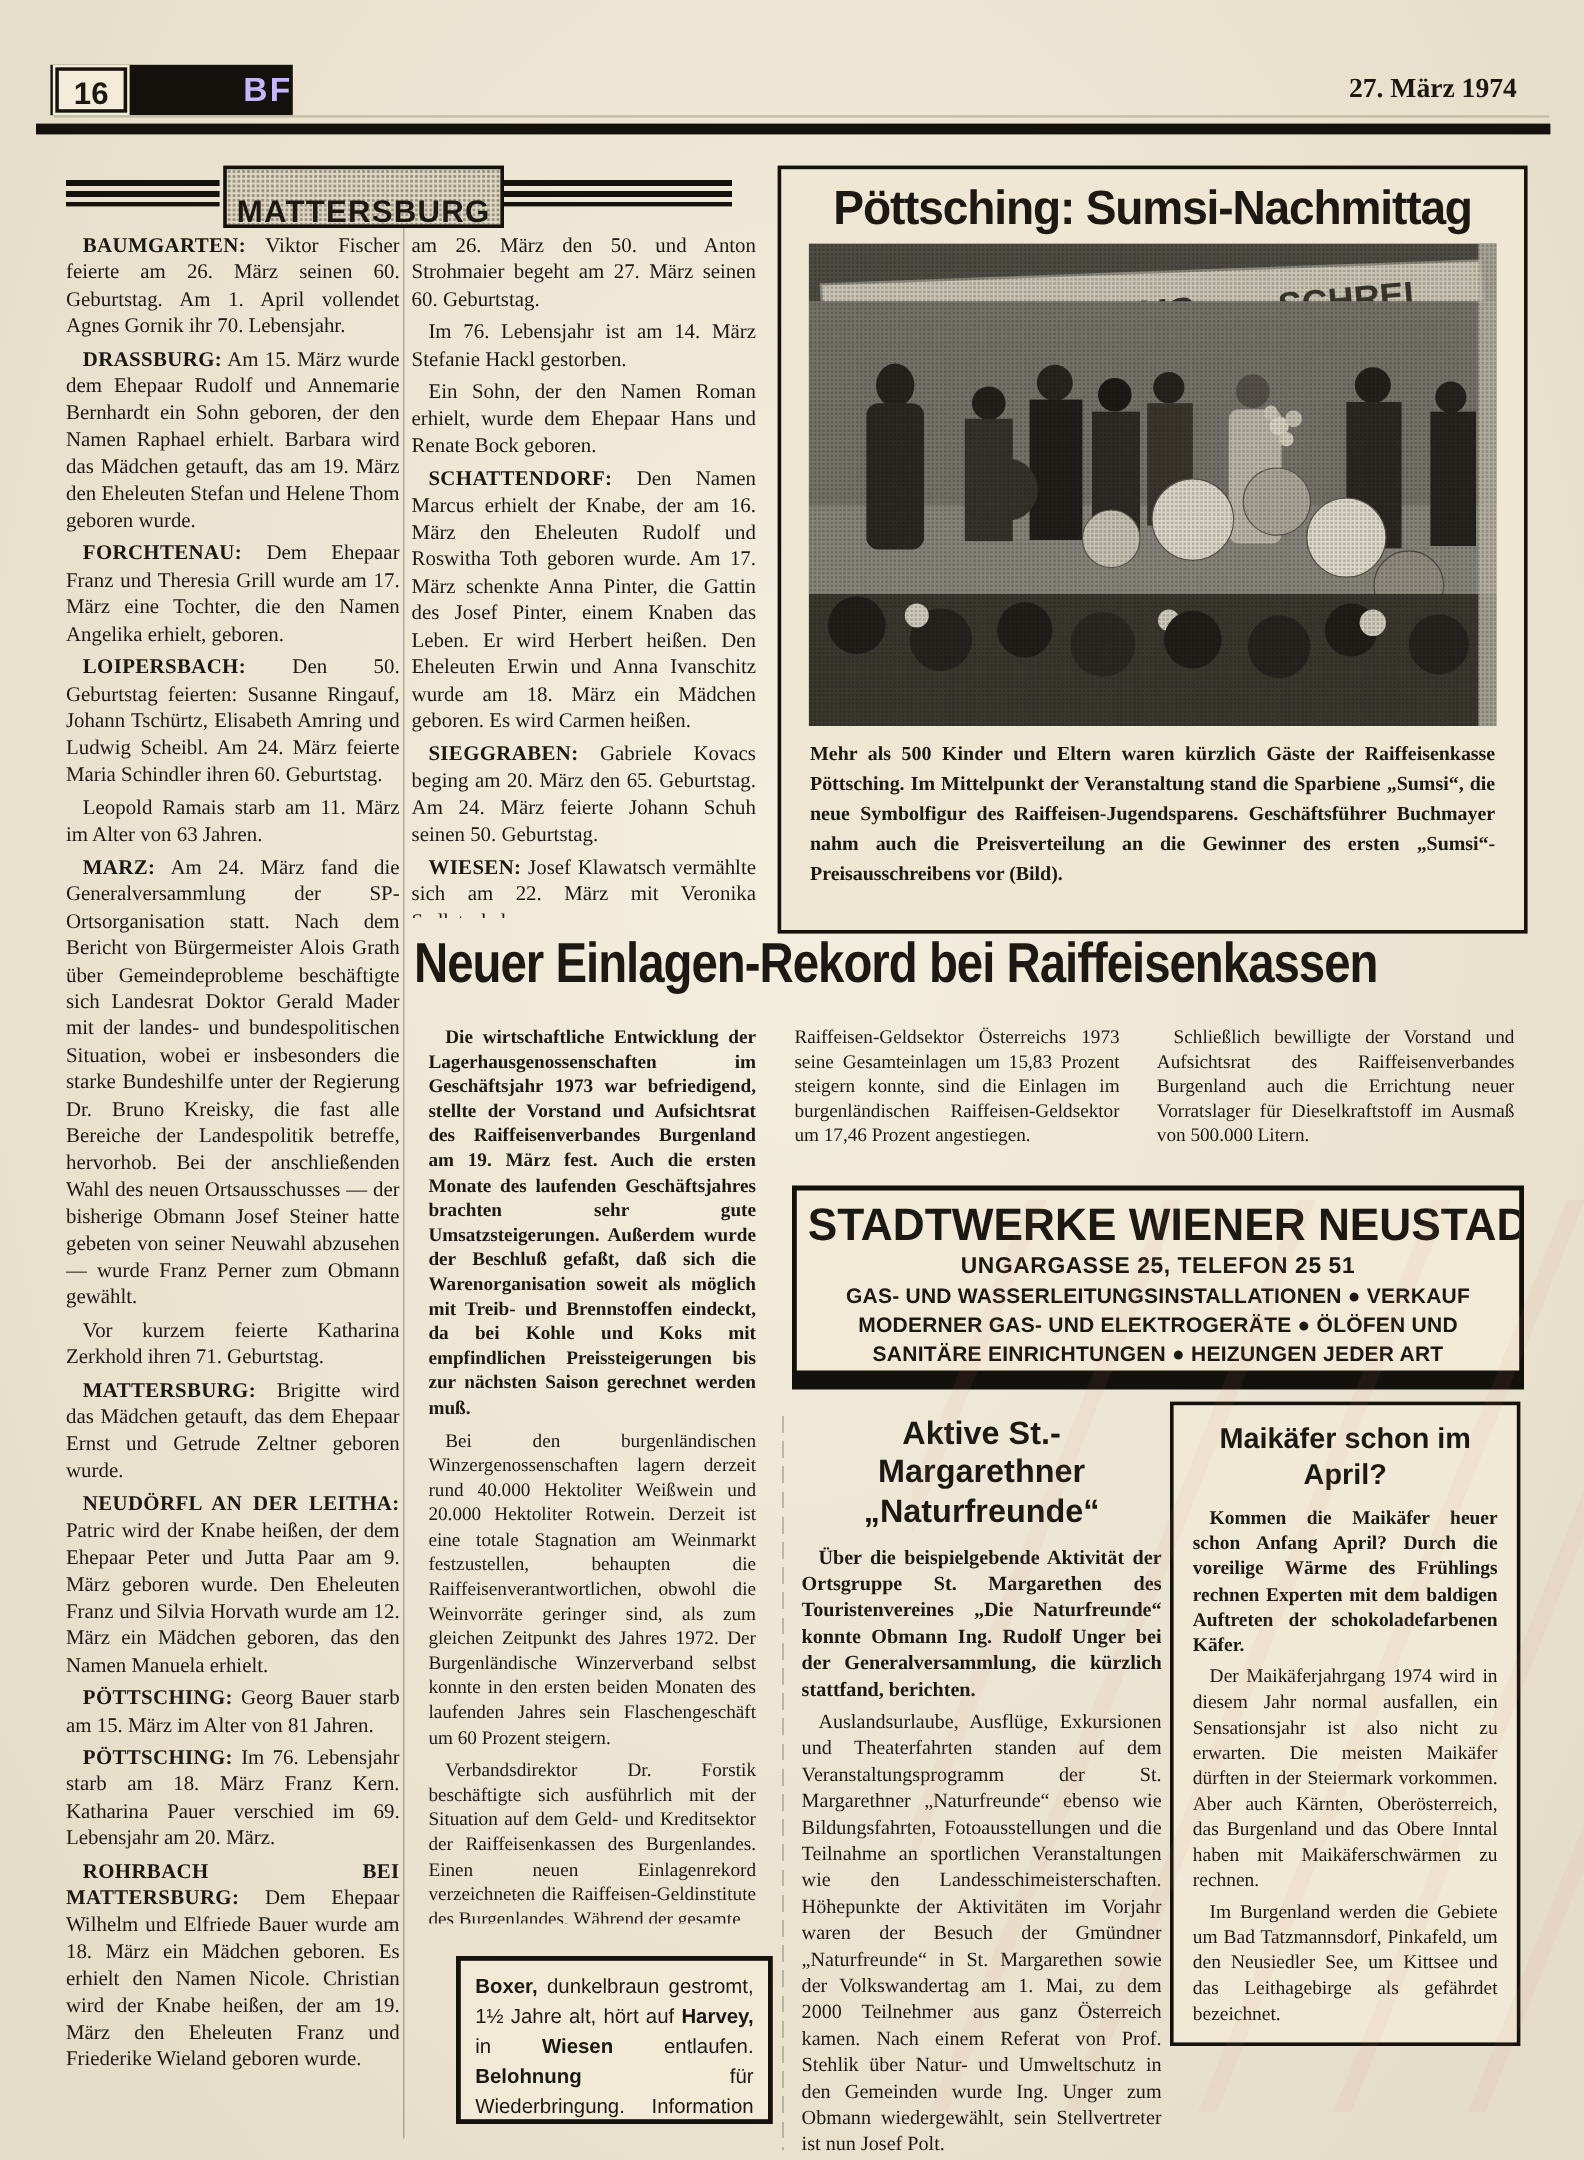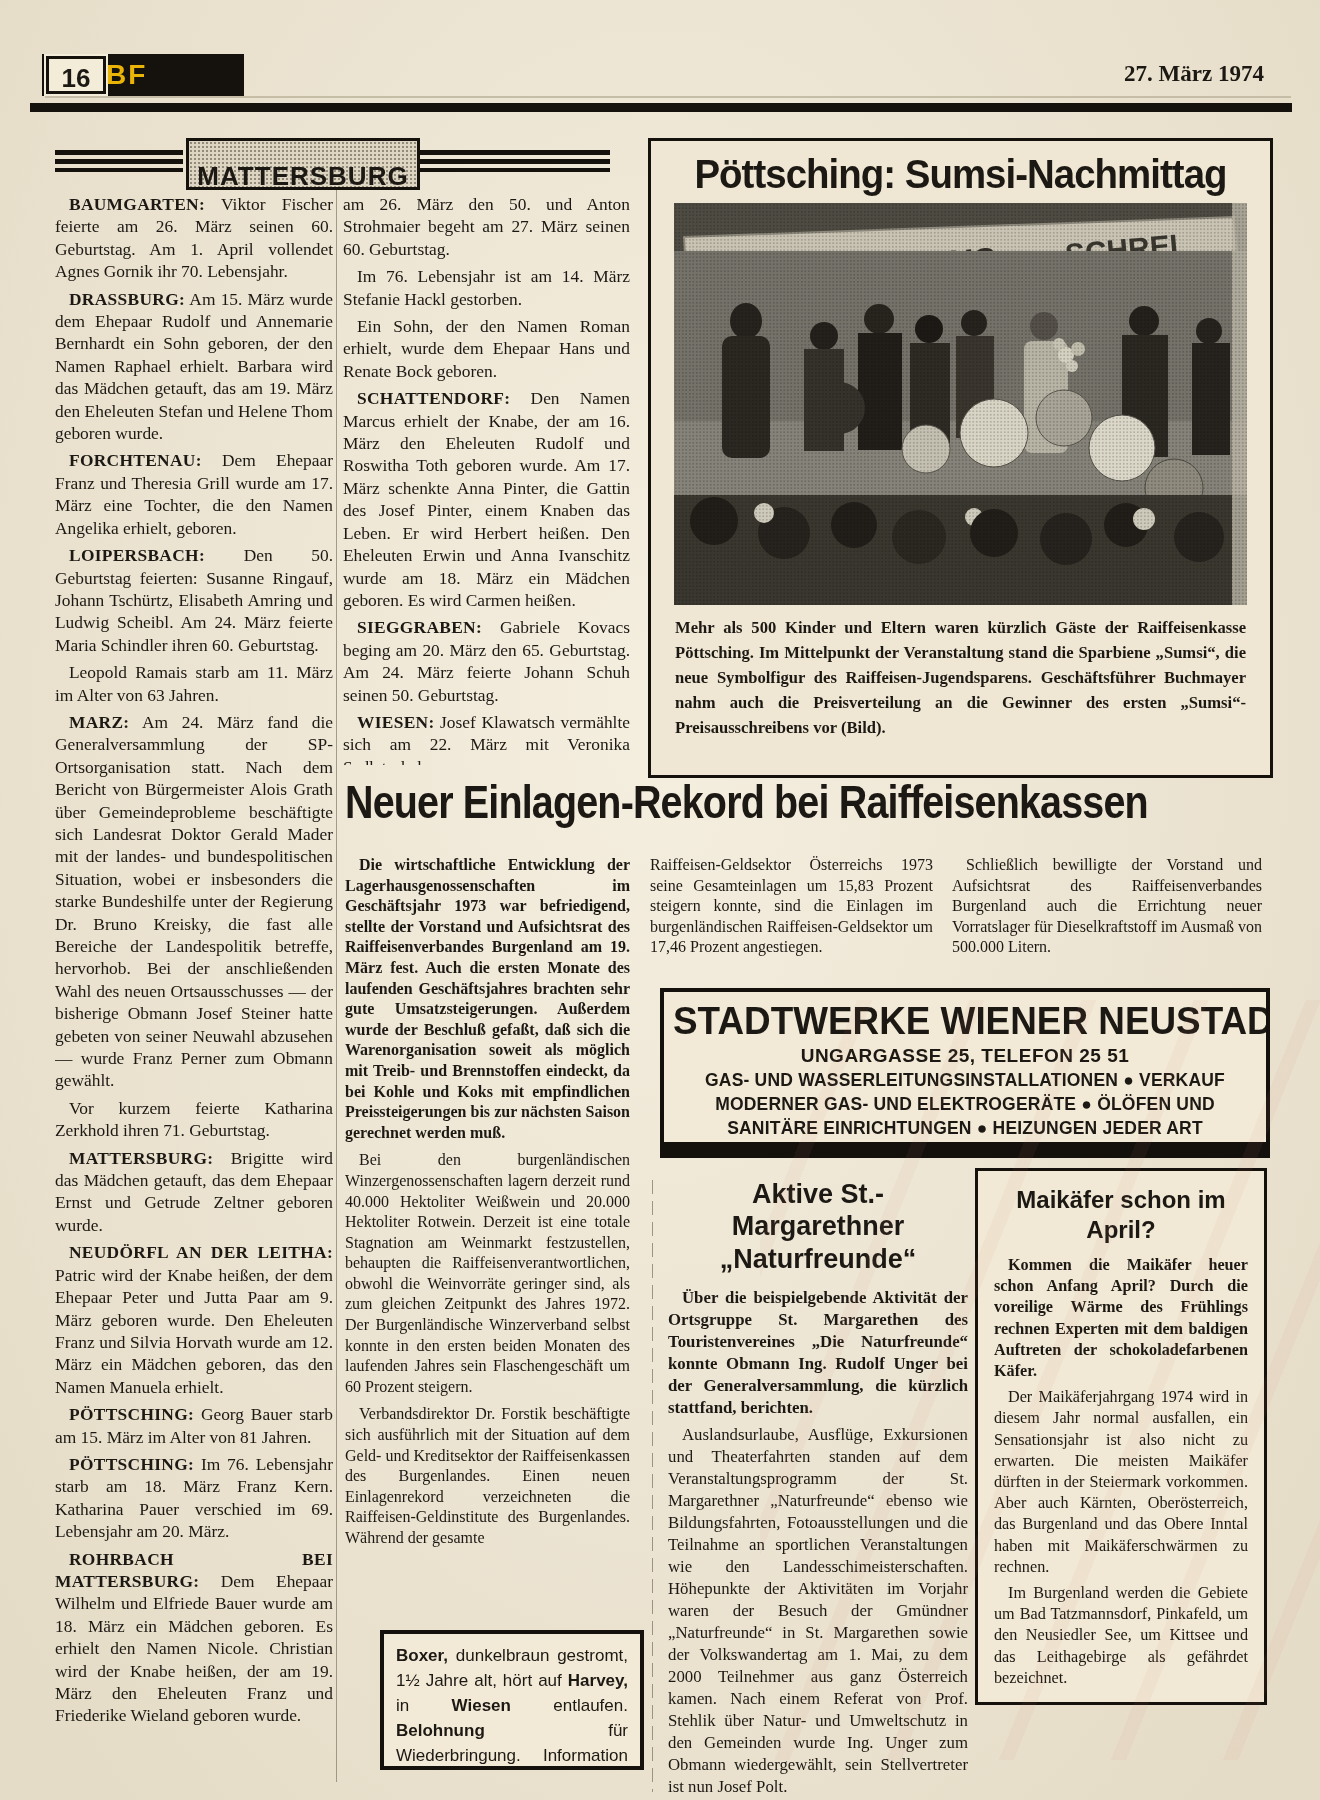--- a/index.html
+++ b/index.html
@@ -10,42 +10,42 @@
         background:radial-gradient(ellipse at 50% 40%, rgba(255,255,255,.25), rgba(120,100,70,.10) 95%);}
   .page::after{content:"";position:absolute;left:760px;top:1000px;width:560px;height:760px;pointer-events:none;
         background:repeating-linear-gradient(112deg, transparent 0 90px, rgba(205,125,110,.07) 90px 104px);}
   .abs{position:absolute;}
 
   
   .plate{left:42px;top:54px;width:202px;height:42px;background:#15110c;display:flex;align-items:center;}
   .pagenum-box{width:54px;height:32px;margin-left:4px;background:#f3ecd9;border:3px solid #15110c;
         outline:2px solid #f3ecd9;display:flex;align-items:flex-end;justify-content:center;
         font:bold 26px/1 "Liberation Sans","DejaVu Sans",sans-serif;}
-  .bf-logo{flex:1;text-align:left;color:#eab308;font:bold 28px/1 "Liberation Sans","DejaVu Sans",sans-serif;letter-spacing:2px;}
+  .bf-logo{flex:1;text-align:right;color:#c4b5fd;font:bold 28px/1 "Liberation Sans","DejaVu Sans",sans-serif;letter-spacing:2px;}
   .issue-date{right:56px;top:62px;font:bold 23px/1 "Liberation Serif",serif;}
   .faint-rule{left:45px;top:96px;width:1246px;height:2px;background:#c6bda6;}
   .thick-rule{left:30px;top:103px;width:1262px;height:9px;background:#15110c;}
 
   .vrule1{left:336px;top:190px;width:1px;height:1592px;background:#7a7260;opacity:.65;}
   .vrule2{left:652px;top:1180px;width:1px;height:612px;
         background:repeating-linear-gradient(to bottom,#7a7260 0 14px,transparent 14px 21px);opacity:.7;}
 
   
   .tri{height:22px;background:repeating-linear-gradient(to bottom,#15110c 0 5px,transparent 5px 9px);}
   .m-box{left:186px;top:138px;width:228px;height:46px;border:3px solid #15110c;
         background-color:#ddd5c2;background-image:radial-gradient(#938b79 1.1px,transparent 1.2px);background-size:4px 4px;
         display:flex;align-items:center;justify-content:center;}
   .m-title{font:bold 26px/1 "Liberation Sans","DejaVu Sans",sans-serif;letter-spacing:1px;margin-top:24px;}
 
   
   .col{position:absolute;overflow:hidden;text-align:justify;hyphens:auto;}
   .np{margin:0 0 5px;text-indent:14px;font-size:17.4px;line-height:22.4px;}
   .np.cont{text-indent:0;}
   .np .lead{font-weight:bold;letter-spacing:.3px;}
-  .art .np{font-size:16px;line-height:20.6px;margin-bottom:7px;}
+  .art .np{font-size:16px;line-height:20.6px;margin-bottom:7px;margin-left:12px;}
   .np.allbold{font-weight:bold;}
 
   
   .poett{left:648px;top:138px;width:619px;height:634px;border:3px solid #15110c;background:#efe7d3;overflow:hidden;}
   .poett h1{margin:12px 8px 8px;text-align:center;font:bold 40px/1.05 "Liberation Sans","DejaVu Sans",sans-serif;
         letter-spacing:-1px;transform:scaleX(.96);}
   .photo{position:relative;width:573px;height:402px;margin:2px auto 10px;background:#86837a;overflow:hidden;}
   .photo svg{display:block;}
   .halftone{position:absolute;inset:0;background-image:radial-gradient(rgba(20,16,10,.20) 1px,transparent 1.35px);
         background-size:3.5px 3.5px;mix-blend-mode:multiply;}

